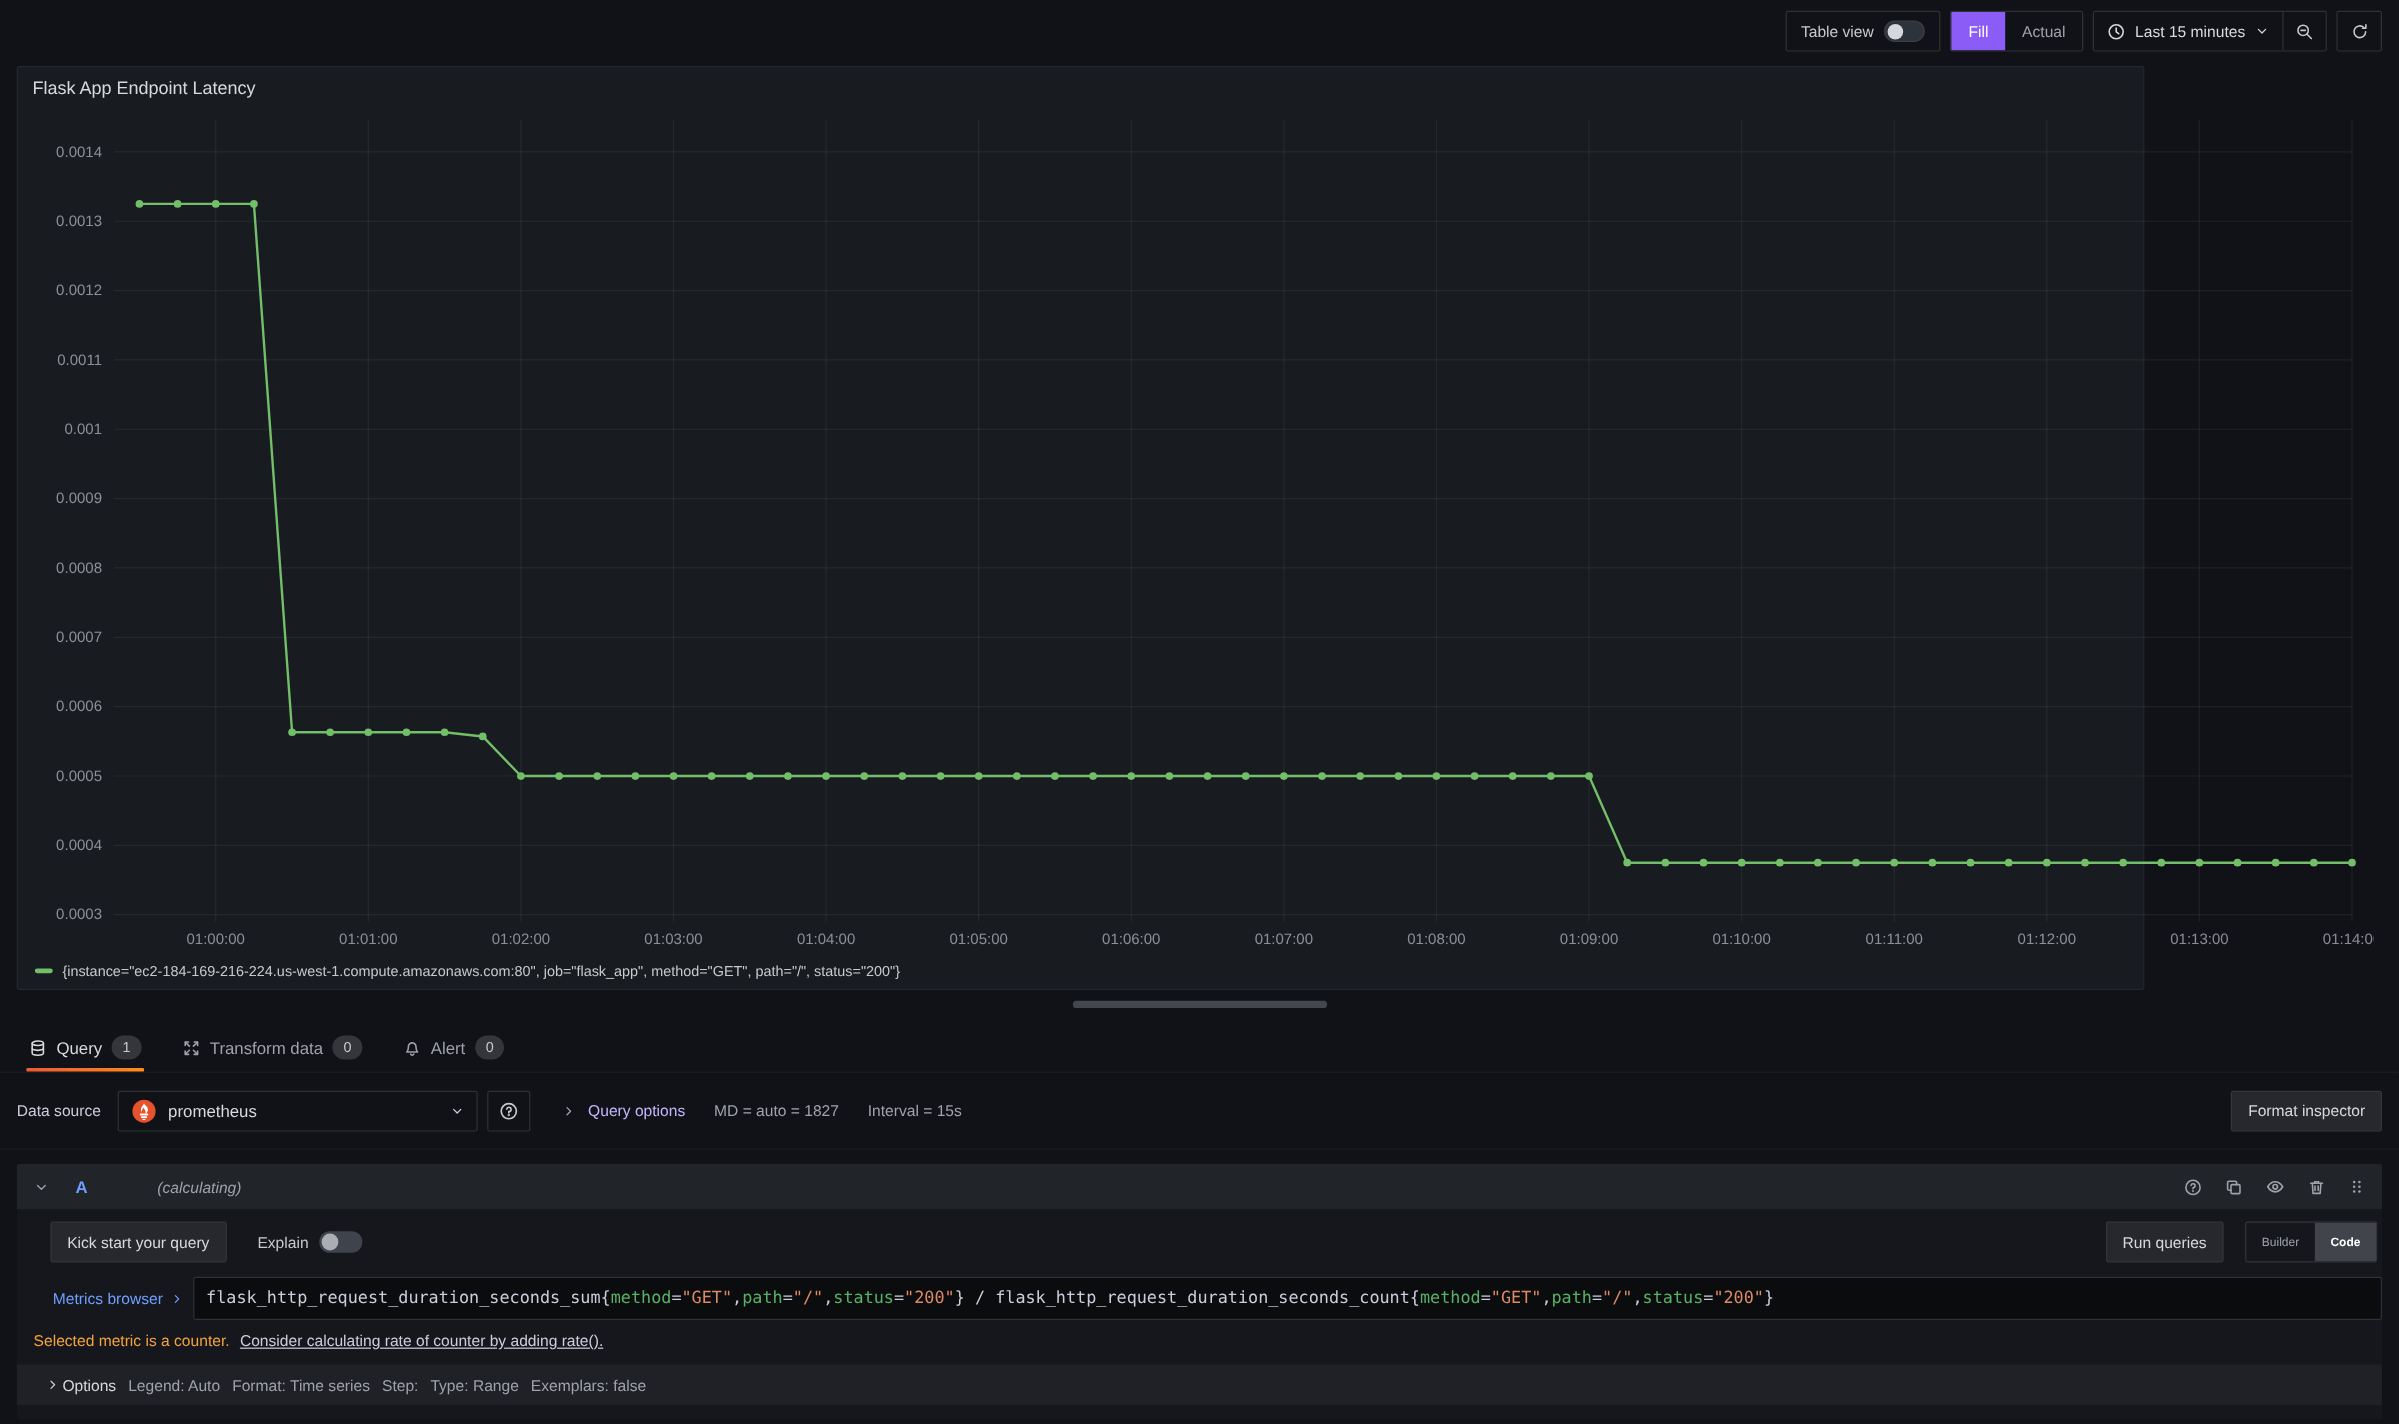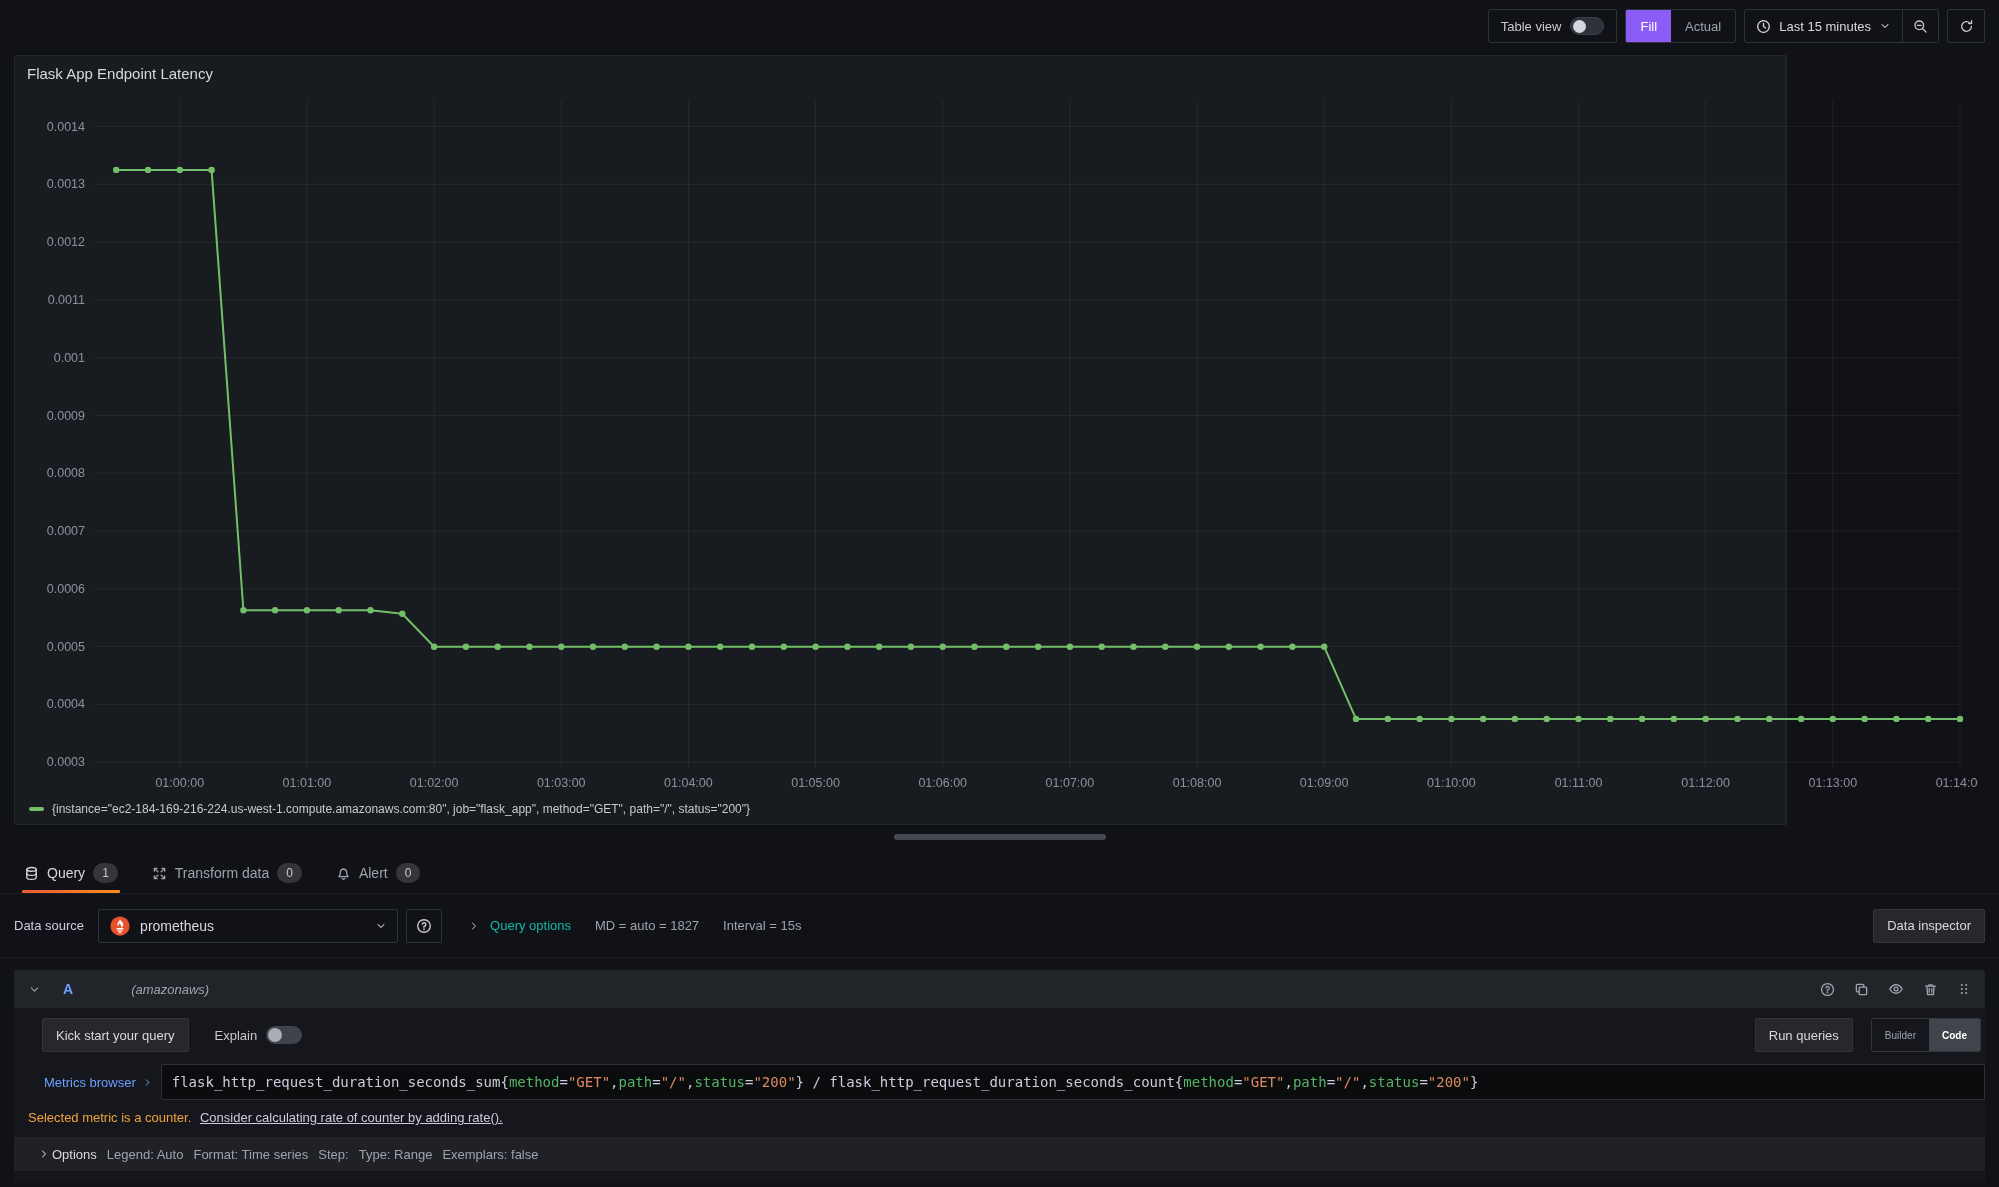--- a/index.html
+++ b/index.html
@@ -49,21 +49,21 @@
   .badge { background:#34363c; color:#c7c9ce; font-size:12px; line-height:1; padding:4px 9px; border-radius:10px; }
 
   
   .ds-row { position:absolute; top:894px; left:0; right:0; height:64px; display:flex; align-items:center; padding:0 14px; border-bottom:1px solid #1b1d22; }
   .ds-label { font-size:13px; color:#ccccdc; margin-right:14px; }
   .ds-picker { display:flex; align-items:center; gap:9px; width:300px; height:34px; background:#111217; border:1px solid #2c3235; border-radius:2px; padding:0 10px; cursor:pointer; }
   .ds-picker .name { flex:1; font-size:14px; color:#d8d9da; }
   .help-btn { width:36px; height:34px; margin-left:8px; display:flex; align-items:center; justify-content:center; border:1px solid #2c3235; border-radius:2px; color:#c7c9ce; cursor:pointer; }
   .qopt { display:flex; align-items:center; gap:10px; margin-left:26px; font-size:13px; }
   .qopt .chev { color:#9fa2ab; }
-  .qopt .link { color:#14b8a6; font-weight:500; cursor:pointer; }
+  .qopt .link { color:#c4b5fd; font-weight:500; cursor:pointer; }
   .qopt .meta { color:#9fa2ab; margin-left:14px; }
   .spacer { flex:1; }
   .btn { display:flex; align-items:center; justify-content:center; height:34px; padding:0 13px; background:#26282e; border:1px solid #34363b; border-radius:2px; font-size:13px; color:#d8d9da; cursor:pointer; }
 
   
   .query-block { position:absolute; top:970px; left:14px; width:1971px; }
   .qrow-a { height:38px; background:#212429; display:flex; align-items:center; padding:0 14px; border-radius:2px 2px 0 0; }
   .qrow-a .chev { color:#9fa2ab; cursor:pointer; }
   .ref-id { color:#6e9fff; font-weight:700; font-size:14px; margin-left:22px; cursor:pointer; }
   .ds-hint { font-style:italic; color:#9fa2ab; font-size:13px; margin-left:58px; }
@@ -333,30 +333,30 @@
   </span>
   <div class="qopt">
     <svg class="icon chev" width="12" height="12" viewBox="0 0 16 16">
         <path class="stk" d="M6 4l4 4-4 4"></path>
       </svg>
     <span class="link">Query options</span>
     <span class="meta">MD = auto = 1827</span>
     <span class="meta">Interval = 15s</span>
   </div>
   <div class="spacer"></div>
-  <div class="btn">Data inspector</div>
+  <div class="btn">Format inspector</div>
 </div>
 
 <div class="query-block">
   <div class="qrow-a">
     <svg class="icon chev" width="13" height="13" viewBox="0 0 16 16">
         <path class="stk" d="M4 6l4 4 4-4"></path>
       </svg>
     <span class="ref-id">A</span>
-    <span class="ds-hint">(amazonaws)</span>
+    <span class="ds-hint">(calculating)</span>
     <div class="qrow-icons">
       <span>
           <svg class="icon" width="15" height="15" viewBox="0 0 16 16">
             <g class="stk">
               <circle cx="8" cy="8" r="6.3"></circle>
               <path d="M6.3 6.2A1.8 1.8 0 1 1 8 8.3v1"></path>
               <circle cx="8" cy="11.2" r="0.3"></circle>
             </g>
           </svg>
         </span>

